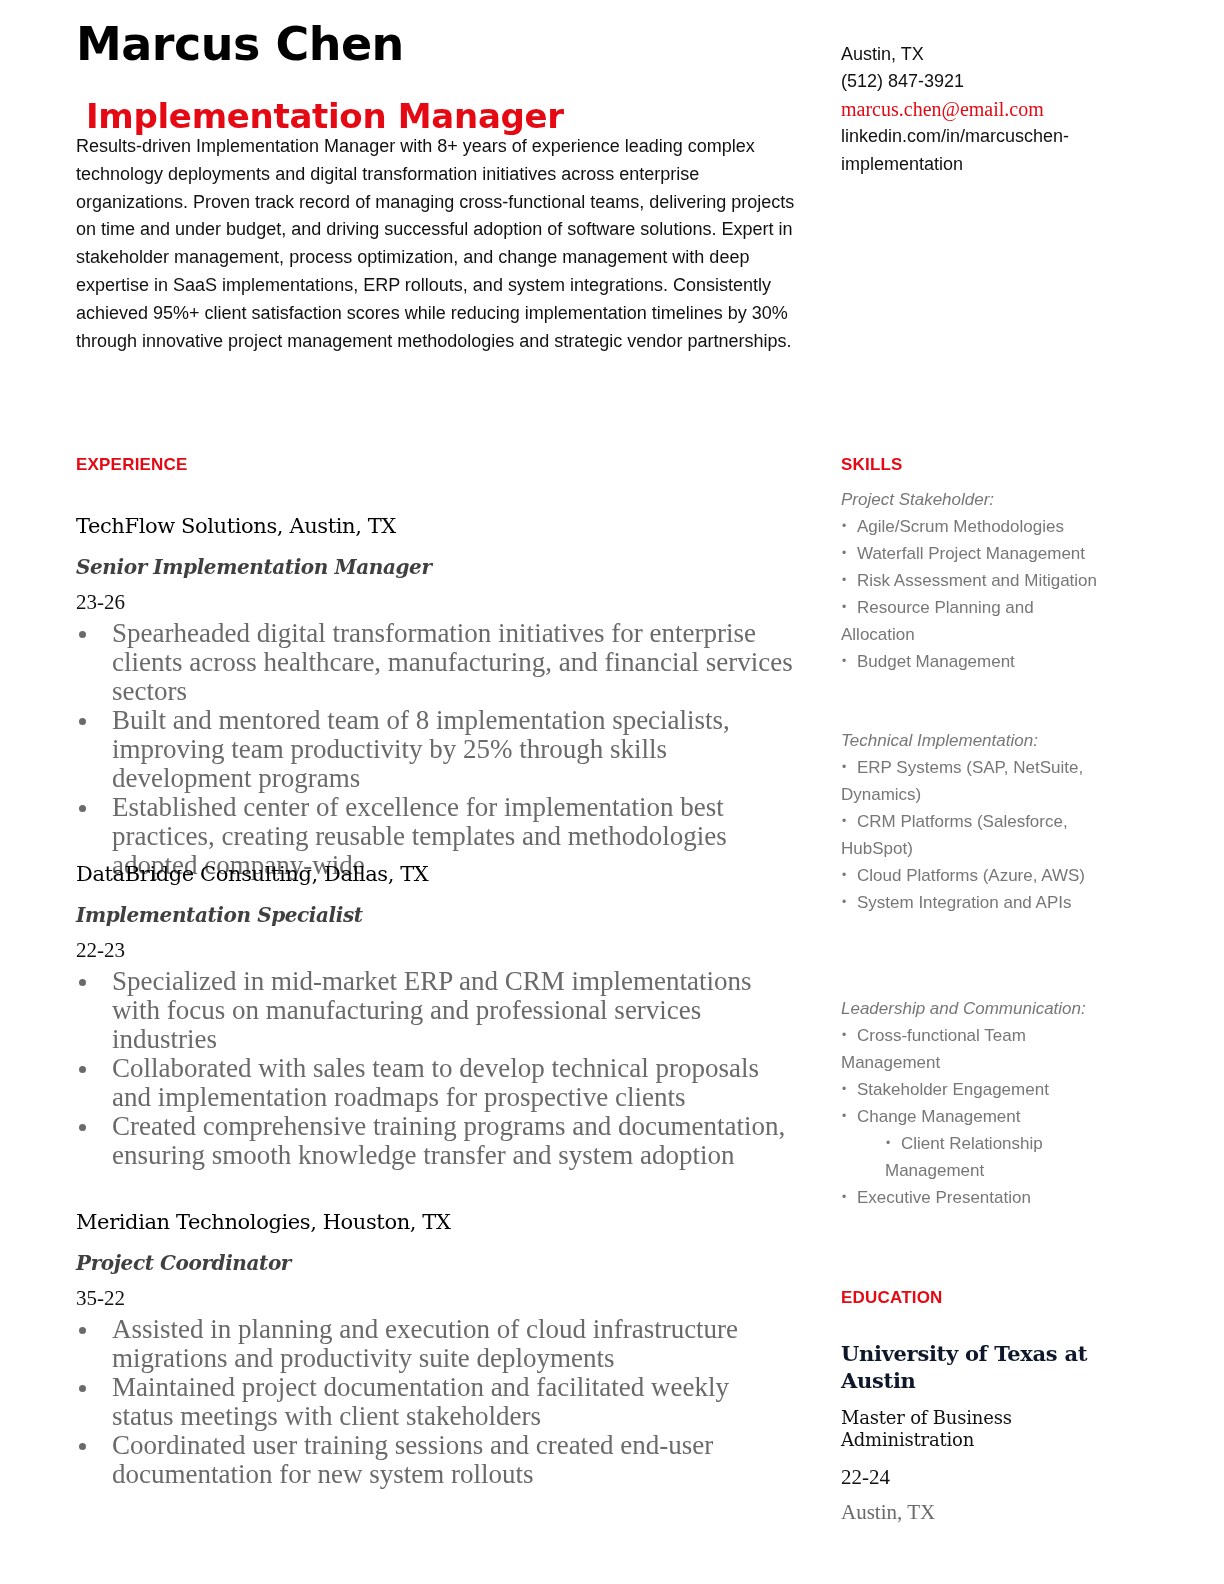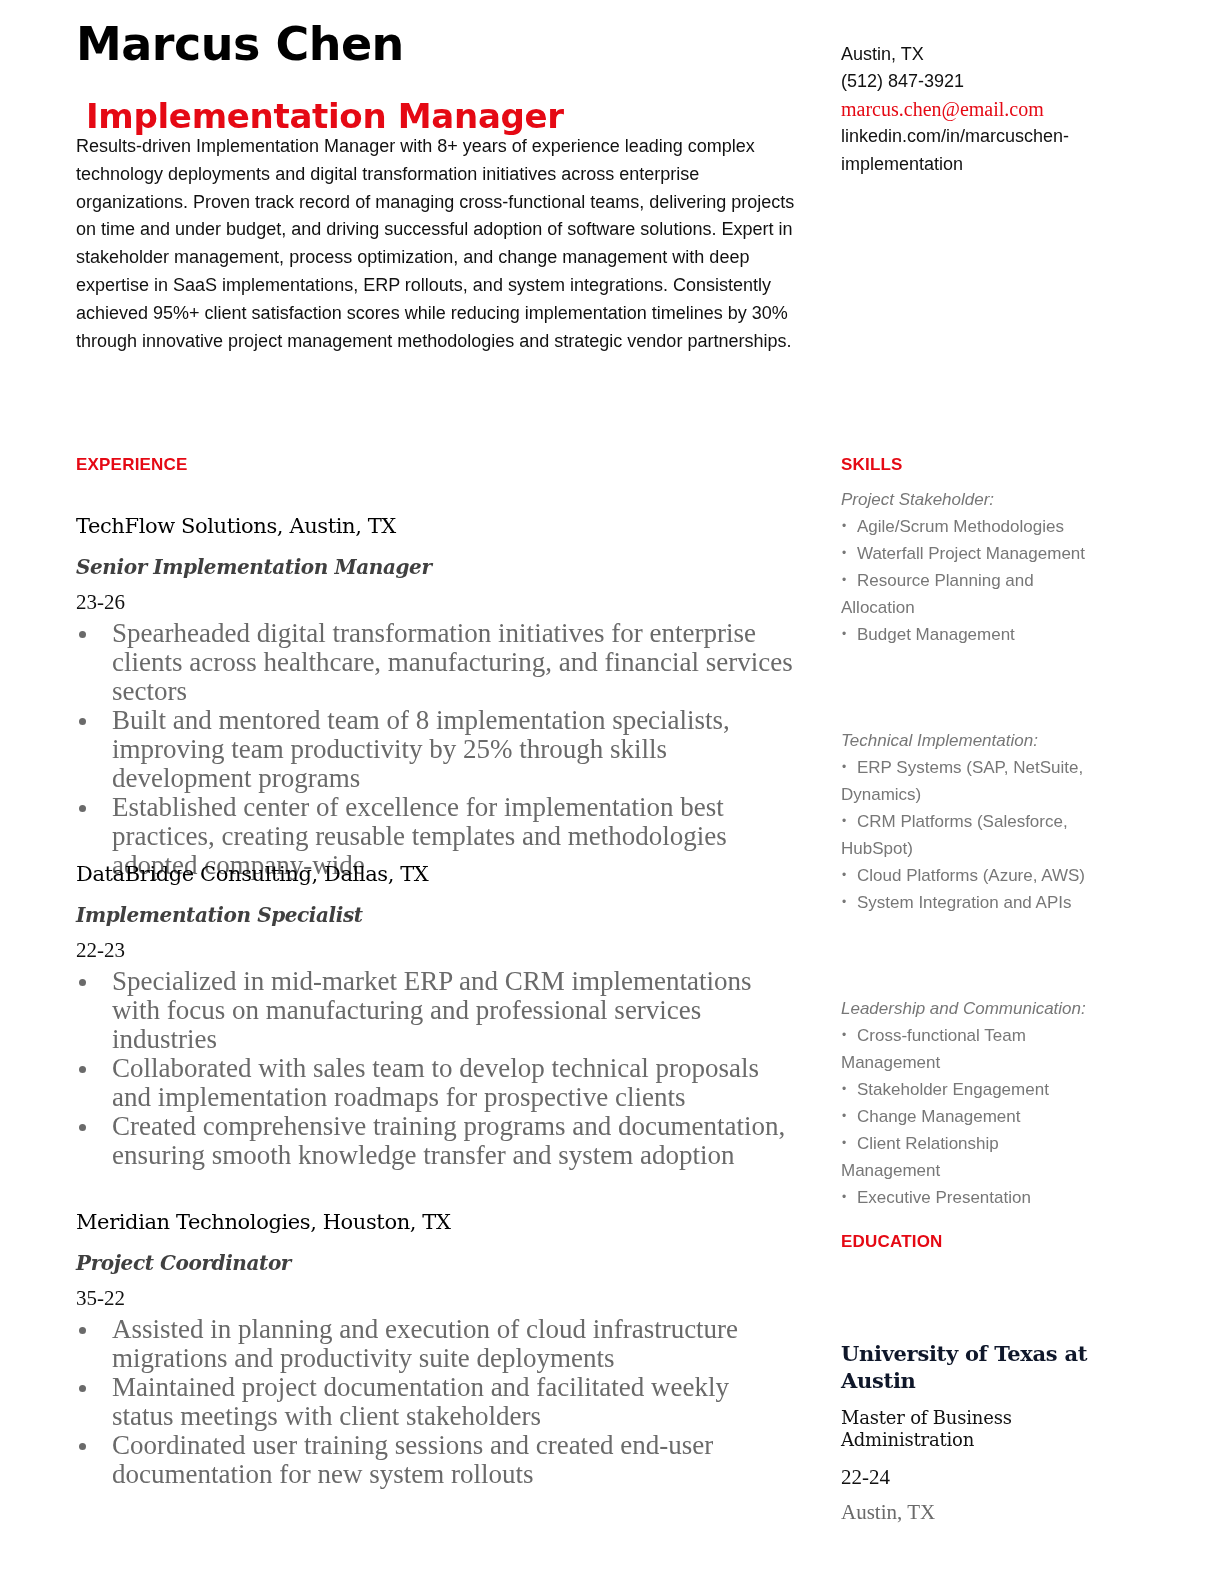--- a/index.html
+++ b/index.html
@@ -85,40 +85,41 @@
     <li><span class="dot"></span><span>Coordinated user training sessions and created end-user documentation for new system rollouts</span></li>
   </ul>
 </div>
 
 <h3 class="section-head" style="left:841px; top:455px;">SKILLS</h3>
 
 <div class="skills-group" style="top:486px;">
   <div class="cat">Project Stakeholder:</div>
   <div class="item"><span class="b">•</span><span>Agile/Scrum Methodologies</span></div>
   <div class="item"><span class="b">•</span><span>Waterfall Project Management</span></div>
+  <div class="item"><span class="b">•</span><span>Risk Assessment and Mitigation</span></div>
   <div class="item" style="width:210px;"><span class="b">•</span><span>Resource Planning and Allocation</span></div>
   <div class="item"><span class="b">•</span><span>Budget Management</span></div>
 </div>
 
 <div class="skills-group" style="top:727px;">
   <div class="cat">Technical Implementation:</div>
   <div class="item" style="width:250px;"><span class="b">•</span><span>ERP Systems (SAP, NetSuite, Dynamics)</span></div>
   <div class="item" style="width:240px;"><span class="b">•</span><span>CRM Platforms (Salesforce, HubSpot)</span></div>
   <div class="item"><span class="b">•</span><span>Cloud Platforms (Azure, AWS)</span></div>
   <div class="item"><span class="b">•</span><span>System Integration and APIs</span></div>
 </div>
 
 <div class="skills-group" style="top:995px;">
   <div class="cat">Leadership and Communication:</div>
   <div class="item" style="width:210px;"><span class="b">•</span><span>Cross-functional Team Management</span></div>
   <div class="item"><span class="b">•</span><span>Stakeholder Engagement</span></div>
   <div class="item"><span class="b">•</span><span>Change Management</span></div>
-  <div class="item" style="width:180px;"><span class="b">•</span><span>Client Relationship Management</span></div>
+  <div class="item" style="width:180px;margin-left:44px;"><span class="b">•</span><span>Client Relationship Management</span></div>
   <div class="item"><span class="b">•</span><span>Executive Presentation</span></div>
 </div>
 
-<h3 class="section-head" style="left:841px; top:1232px;">EDUCATION</h3>
+<h3 class="section-head" style="left:841px; top:1288px;">EDUCATION</h3>
 <div class="edu">
   <div class="school">University of Texas at Austin</div>
   <div class="degree">Master of Business Administration</div>
   <div class="edates">22-24</div>
   <div class="eloc">Austin, TX</div>
 </div>
 
 </body></html>

